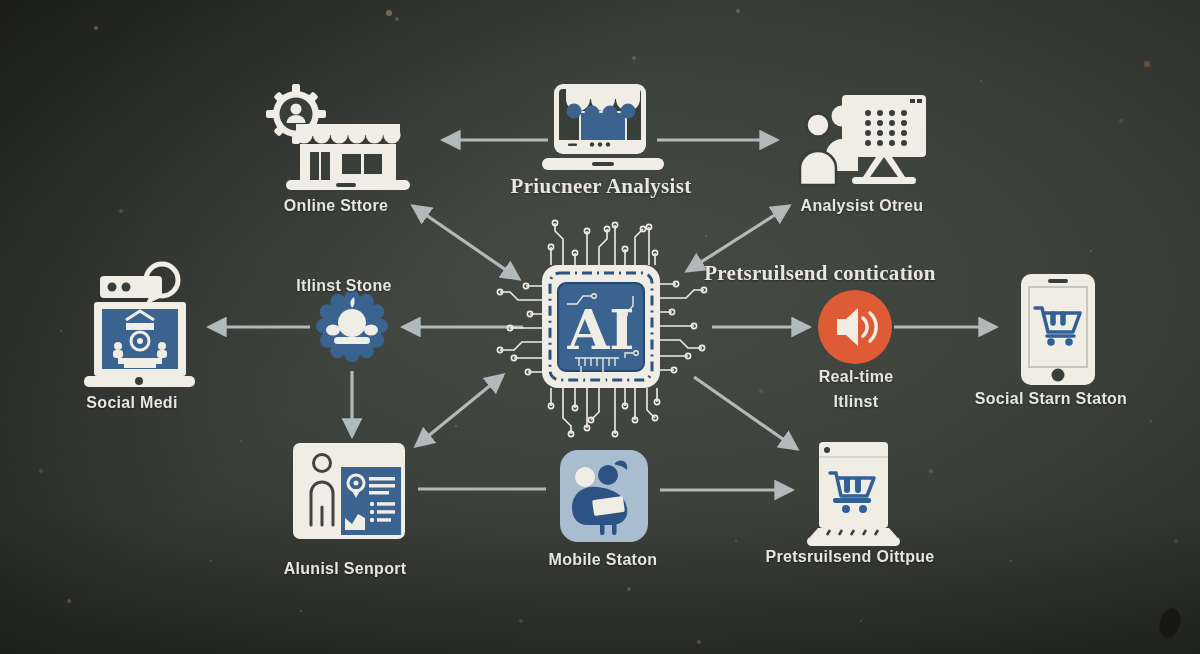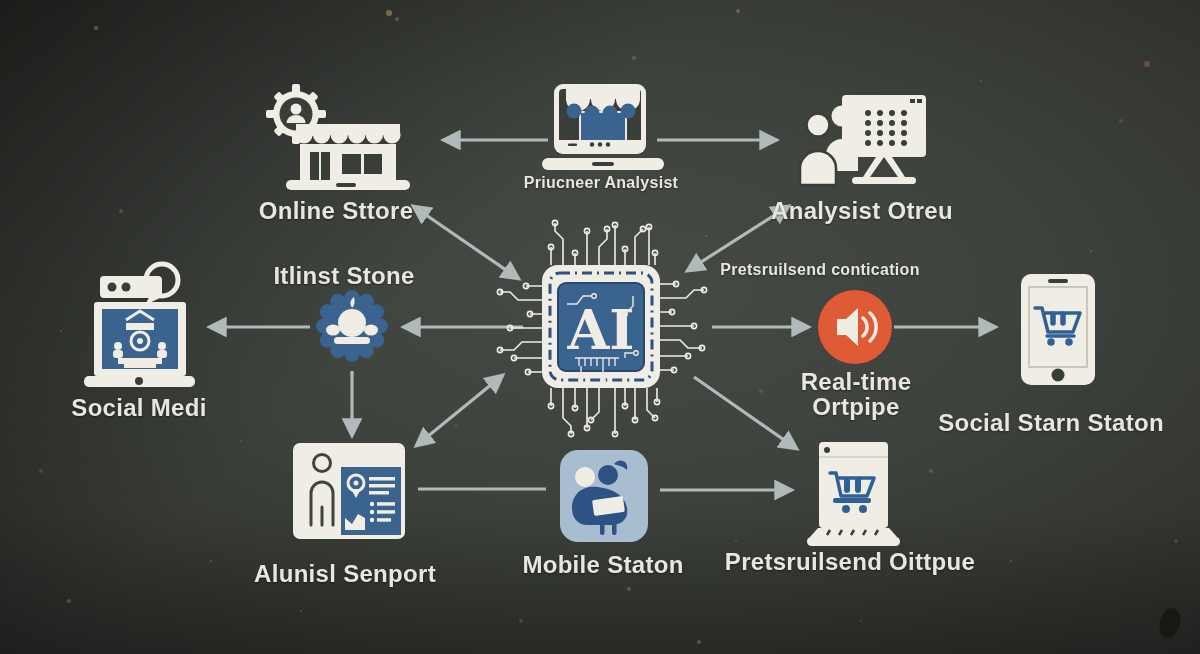--- a/index.html
+++ b/index.html
@@ -37,23 +37,23 @@
   .flb{fill:var(--accent-light-blue,#a9bdd1);}
   .fo{fill:var(--accent-orange,#df5b35);}
   .fdk{fill:#3a3e39;}
   .nf{fill:none;}
   .sw{stroke:var(--icon-white,#f0ede5);}
   .sb{stroke:var(--accent-blue-strong,#2f6096);}
   .sdk{stroke:#3a3e39;}
   #arrows line, #arrows path.conn{stroke:var(--arrow,#b7c1c1);stroke-width:3.2;fill:none;opacity:.95;}
   .circ{stroke:var(--icon-white,#f0ede5);stroke-width:1.6;fill:none;}
   .lbl{position:absolute;transform:translateX(-50%);white-space:nowrap;
-    color:var(--label-text,#e8e6de);font-weight:600;font-size:24px;letter-spacing:.3px;
+    color:var(--label-text,#e8e6de);font-weight:600;font-size:16px;letter-spacing:.3px;
     text-shadow:0 1px 2px rgba(0,0,0,.45);}
-  .lbl.small{font-size:16px;}
+  .lbl.small{font-size:21px;font-family:Liberation Serif, serif;}
 </style>
 </head>
 <body>
 
 <div id="stage">
   <div class="speck" id="speck-light"></div>
   <div class="speck" id="speck-gold"></div>
   <div id="corner-blob"></div>
 
   <svg id="arrows" width="1200" height="654" viewBox="0 0 1200 654">
@@ -188,21 +188,21 @@
       <circle cx="58" cy="83" r="3" class="fw"></circle>
       <circle cx="36" cy="88" r="4" class="fw"></circle>
         <rect x="31" y="92" width="10" height="8" rx="3" class="fw"></rect>
       <circle cx="80" cy="88" r="4" class="fw"></circle>
         <rect x="75" y="92" width="10" height="8" rx="3" class="fw"></rect>
       <rect x="36" y="100" width="44" height="6" class="fw"></rect>
       <rect x="42" y="106" width="32" height="4" class="fw"></rect>
       <rect x="2" y="118" width="111" height="11" rx="5" class="fw"></rect>
       <circle cx="57" cy="123" r="4" class="fdk"></circle>
     </svg>
-    <div class="lbl" style="left:139px;top:394px">Social Medi</div>
+    <div class="lbl" style="left:132px;top:394px">Social Medi</div>
   </div>
 
   <div>
     <svg style="left:310px;top:287px" width="84" height="82" viewBox="0 0 84 82">
       <g class="fb">
         <circle cx="70.5" cy="39" r="7.5"></circle>
           <circle cx="66.7" cy="24.8" r="7.5"></circle>
           <circle cx="56.3" cy="14.3" r="7.5"></circle>
         <circle cx="42" cy="10.5" r="7.5"></circle>
           <circle cx="27.8" cy="14.3" r="7.5"></circle>
@@ -214,21 +214,21 @@
           <circle cx="56.3" cy="63.8" r="7.5"></circle>
           <circle cx="66.7" cy="53.3" r="7.5"></circle>
         <circle cx="42" cy="39" r="30"></circle>
       </g>
       <path d="M42,21 q-4,-7 2,-11 q2,7 -2,11 z" class="fw"></path>
       <circle cx="42" cy="36" r="14" class="fw"></circle>
       <ellipse cx="23" cy="43" rx="7" ry="5.5" class="fw"></ellipse>
       <ellipse cx="61" cy="43" rx="7" ry="5.5" class="fw"></ellipse>
       <rect x="24" y="50" width="36" height="7" rx="3.5" class="fw"></rect>
     </svg>
-    <div class="lbl" style="left:344px;top:262px">Itlinst Stone</div>
+    <div class="lbl" style="left:344px;top:277px">Itlinst Stone</div>
   </div>
 
   <div>
     <svg style="left:485px;top:208px" width="235" height="248" viewBox="0 0 235 248">
       <g>
         <path class="circ" d="M66,57v-18 M78,57v-26l-8,-8v-8 M90,57v-12 M102,57v-34 M114,57v-18l8,-8v-10 M130,57v-40 M140,57v-16 M150,57v-28l8,-8 M164,57v-38 M170,57v-12"></path>
         <circle class="circ" cx="66" cy="39" r="2.6"></circle>
           <circle class="circ" cx="70" cy="15" r="2.6"></circle>
           <circle class="circ" cx="90" cy="45" r="2.6"></circle>
           <circle class="circ" cx="102" cy="23" r="2.6"></circle>
@@ -288,38 +288,38 @@
 
   <div>
     <svg style="left:815px;top:288px" width="80" height="80" viewBox="0 0 80 80">
       <circle cx="40" cy="39" r="37" class="fo"></circle>
       <path d="M22,31 h9 l12,-11 v38 l-12,-11 h-9 z" class="fw"></path>
       <path d="M48,30 a12,12 0 0 1 0,18" class="nf sw" stroke-width="3.5" stroke-linecap="round"></path>
       <path d="M55,25 a19,19 0 0 1 0,28" class="nf sw" stroke-width="3.5" stroke-linecap="round"></path>
     </svg>
     <div class="lbl small" style="left:820px;top:261px">Pretsruilsend contication</div>
     <div class="lbl" style="left:856px;top:368px">Real-time</div>
-    <div class="lbl" style="left:856px;top:393px">Ortpipe</div>
+    <div class="lbl" style="left:856px;top:393px">Itlinst</div>
   </div>
 
   <div>
     <svg style="left:1018px;top:272px" width="80" height="115" viewBox="0 0 80 115">
       <rect x="3" y="2" width="74" height="111" rx="10" class="fw"></rect>
       <rect x="30" y="7" width="20" height="4" rx="2" class="fdk"></rect>
       <rect x="11" y="15" width="58" height="80" fill="none" stroke="#c9c6bc" stroke-width="2"></rect>
       <circle cx="40" cy="103" r="6.5" class="fdk"></circle>
       <g class="nf sb" stroke-width="3.5" stroke-linecap="round" stroke-linejoin="round">
         <path d="M17,36 h7 l6,24 h25 l7,-19 h-36"></path>
         <path d="M35,42 v9 M45,42 v9" stroke-width="5.5"></path>
         <path d="M29,64 h27"></path>
       </g>
       <circle cx="33" cy="70" r="3.8" fill="#2f6096"></circle>
         <circle cx="51" cy="70" r="3.8" fill="#2f6096"></circle>
     </svg>
-    <div class="lbl" style="left:1051px;top:409px">Social Starn Staton</div>
+    <div class="lbl" style="left:1051px;top:390px">Social Starn Staton</div>
   </div>
 
   <div>
     <svg style="left:293px;top:441px" width="115" height="101" viewBox="0 0 115 101">
       <rect x="0" y="2" width="112" height="96" rx="7" class="fw"></rect>
       <g fill="none" stroke="#41453f" stroke-width="3" stroke-linecap="round">
         <circle cx="29" cy="22" r="8.5"></circle>
         <path d="M18,84 v-32 a11,11 0 0 1 22,0 v32"></path>
         <path d="M29,66 v18"></path>
       </g>

